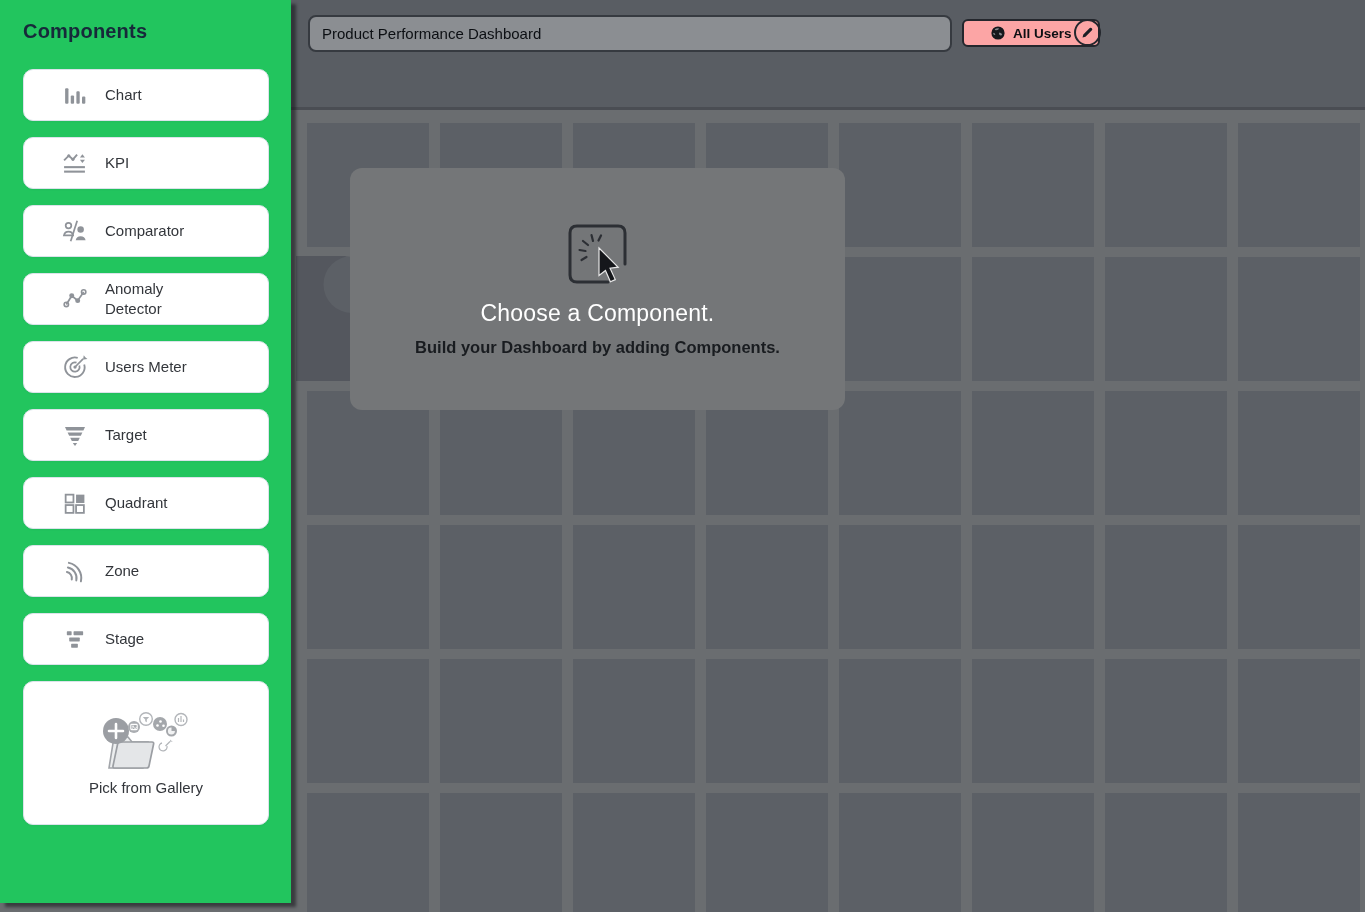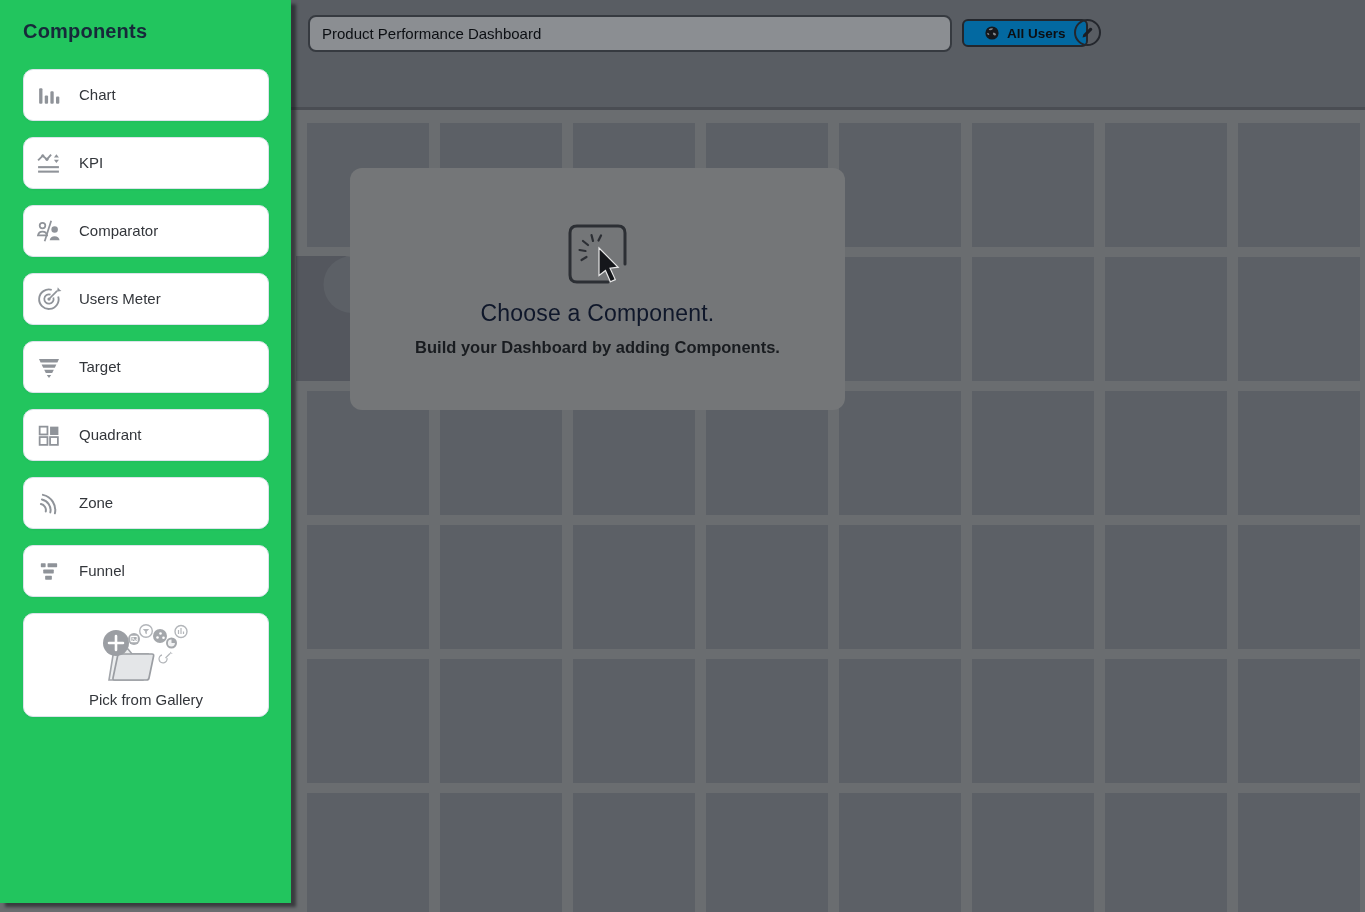--- a/index.html
+++ b/index.html
@@ -10,56 +10,56 @@
   
   .canvas { position:absolute; inset:0; background:#6a6d70; }
   .header-band { position:absolute; left:0; top:0; right:0; height:110px;
                  background:#595d63; border-bottom:3px solid #4a4d53; }
   .hdr-input { position:absolute; background:#8b8e92; border:2px solid #363a40;
                border-radius:8px; color:#0c0f13; font-size:15px; font-weight:500;
                padding:0 12px; font-family:"Liberation Sans", sans-serif; outline:none; }
   .title-input { left:308px; top:15px; width:644px; height:37px; }
   .desc-input  { left:308px; top:69px; width:644px; height:35px; }
   .users-btn { position:absolute; left:962px; top:19px; height:28px;
-               display:flex; align-items:center; gap:7px; padding:0 20px;
-               background:#0369a1; border:2px solid #24272d; border-radius:6px;
+               display:flex; align-items:center; gap:7px; padding:0 26px;
+               background:#fca5a5; border:2px solid #24272d; border-radius:6px;
                color:#0c0f13; font-size:13.5px; font-weight:bold; cursor:pointer;
                font-family:"Liberation Sans", sans-serif; }
   .edit-btn { position:absolute; left:1074px; top:19px; width:27px; height:27px;
               border-radius:50%; border:2px solid #24272d; background:transparent;
               display:flex; align-items:center; justify-content:center; cursor:pointer; }
 
   .tile-grid { position:absolute; left:296px; top:113px; right:0; bottom:0; overflow:hidden; }
   .tile { position:absolute; width:122px; height:124px; background:#5c6066; }
   .petal-svg { position:absolute; left:0; top:142px; }
 
   .empty-panel { position:absolute; left:54px; top:55px; width:495px; height:242px;
                  background:#747678; border-radius:12px; text-align:center; }
   .empty-panel .icon-wrap { margin-top:50px; height:76px; }
-  .empty-title { margin-top:6px; font-size:23px; font-weight:500; color:#0f172a;
+  .empty-title { margin-top:6px; font-size:23px; font-weight:500; color:#ffffff;
                  letter-spacing:.2px; }
   .empty-sub { margin-top:11px; font-size:16.5px; font-weight:600; color:#191c20; }
 
   
   .sidebar { position:absolute; left:0; top:0; width:291px; height:903px;
              background:#22c55e; padding:20px 22px 0 23px; overflow:hidden;
              box-shadow:5px 4px 3px rgba(18,20,24,.55); }
   .sidebar-title { font-size:20px; font-weight:bold; color:#17293a; letter-spacing:.2px;
                    margin-bottom:26px; }
   .comp-card { display:flex; align-items:center; background:#ffffff;
                border:1px solid #dbe3ea; border-radius:10px; height:52px;
-               padding-left:11px; margin-bottom:16px; cursor:pointer;
+               padding-left:37px; margin-bottom:16px; cursor:pointer;
                box-shadow:0 1px 2px rgba(40,60,80,.05); }
   .comp-card .cicon { width:27px; height:27px; flex:0 0 27px; display:flex;
                       align-items:center; justify-content:center; }
   .comp-card .clabel { margin-left:17px; font-size:15px; color:#33363b;
                        line-height:1.35; max-width:100px; }
   .gallery-card { display:flex; flex-direction:column; align-items:center;
                   justify-content:center; background:#ffffff; border:1px solid #dbe3ea;
-                  border-radius:10px; height:104px; cursor:pointer;
+                  border-radius:10px; height:144px; cursor:pointer;
                   box-shadow:0 1px 2px rgba(40,60,80,.05); }
   .gallery-card .glabel { margin-top:6px; font-size:15px; color:#33363b; }
   svg { display:block; }
 </style>
 </head>
 <body>
 
 <div class="app">
 
   <div class="canvas">
@@ -199,20 +199,36 @@
           <circle cx="6" cy="7" r="2.6" fill="none" stroke="#8f9399" stroke-width="1.6"></circle>
           <path d="M1.8,16 a4.3,4.3 0 0 1 8.4,0 z" fill="none" stroke="#8f9399" stroke-width="1.6"></path>
           <line x1="14" y1="2.5" x2="8" y2="21.5" stroke="#8f9399" stroke-width="1.6"></line>
           <circle cx="17.2" cy="10.5" r="3" fill="#8f9399"></circle>
           <path d="M12.6,20.5 a4.7,4.7 0 0 1 9.2,0 z" fill="#8f9399"></path>
         </svg>
       </span>
       <span class="clabel">Comparator</span>
     </div>
 
+    <div class="comp-card">
+      <span class="cicon">
+        <svg width="26" height="26" viewBox="0 0 24 24">
+          <g stroke="#8f9399" stroke-width="1.6" fill="none">
+            <line x1="4" y1="17" x2="9" y2="9"></line>
+            <line x1="9" y1="9" x2="14.5" y2="13.5"></line>
+            <line x1="14.5" y1="13.5" x2="20" y2="5.5"></line>
+          </g>
+          <circle cx="4" cy="17" r="2" fill="none" stroke="#8f9399" stroke-width="1.5"></circle>
+          <circle cx="9" cy="9" r="2.3" fill="#8f9399"></circle>
+          <circle cx="14.5" cy="13.5" r="2.3" fill="#8f9399"></circle>
+          <circle cx="20" cy="5.5" r="2" fill="none" stroke="#8f9399" stroke-width="1.5"></circle>
+        </svg>
+      </span>
+      <span class="clabel">Anomaly Detector</span>
+    </div>
 
     <div class="comp-card">
       <span class="cicon">
         <svg width="26" height="26" viewBox="0 0 24 24">
           <path d="M14.5,3.6 a9,9 0 1 0 6,6" fill="none" stroke="#8f9399" stroke-width="1.7"></path>
           <path d="M13.4,8 a4.3,4.3 0 1 0 2.6,2.6" fill="none" stroke="#8f9399" stroke-width="1.6"></path>
           <circle cx="12" cy="12" r="1.5" fill="#8f9399"></circle>
           <line x1="12" y1="12" x2="19.5" y2="4.5" stroke="#8f9399" stroke-width="1.6"></line>
           <path d="M19.5,4.5 l0.6,-3.4 1.4,2 2,1.4 -3.4,0.6 z" fill="#8f9399"></path>
         </svg>
@@ -260,21 +276,21 @@
 
     <div class="comp-card">
       <span class="cicon">
         <svg width="23" height="23" viewBox="0 0 24 24" fill="#8f9399">
           <rect x="4" y="3.5" width="5" height="4" rx="0.6"></rect>
           <rect x="11" y="3.5" width="10" height="4" rx="0.6"></rect>
           <rect x="6.5" y="10" width="11" height="4" rx="0.6"></rect>
           <rect x="8.5" y="16.5" width="7" height="4" rx="0.6"></rect>
         </svg>
       </span>
-      <span class="clabel">Funnel</span>
+      <span class="clabel">Stage</span>
     </div>
 
     <div class="gallery-card">
       <span>
         <svg width="108" height="62" viewBox="0 0 108 62">
           <path d="M22,26 h14 l4,5 h16 l-5,26 h-34 z" fill="#eceeef" stroke="#a2a5aa" stroke-width="1.6"></path>
           <path d="M26,31 h34 q2,0 1.6,2 l-4.6,22 q-0.4,2 -2.4,2 h-32 q-2,0 -1.6,-2 l4.6,-22 q0.4,-2 2.4,-2 z" fill="#e4e6e8" stroke="#9b9ea3" stroke-width="1.7"></path>
           <circle cx="24" cy="20" r="13" fill="#9b9ea3"></circle>
           <path d="M24,13 v14 M17,20 h14" stroke="#ffffff" stroke-width="2.6" stroke-linecap="round" fill="none"></path>
           <circle cx="42" cy="16" r="6" fill="#aaadb1"></circle>

